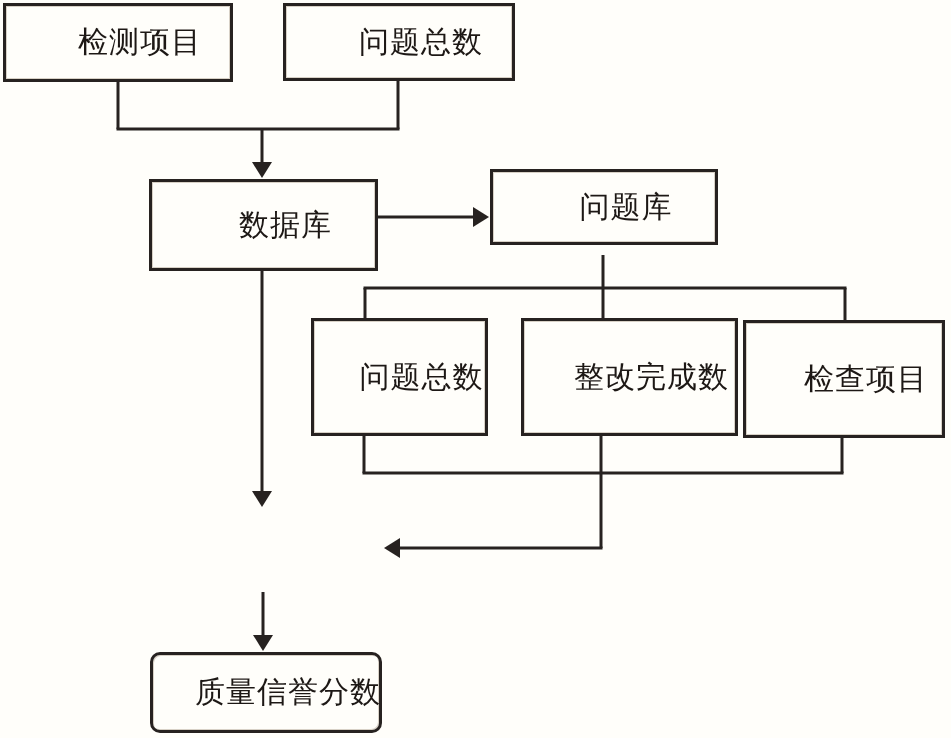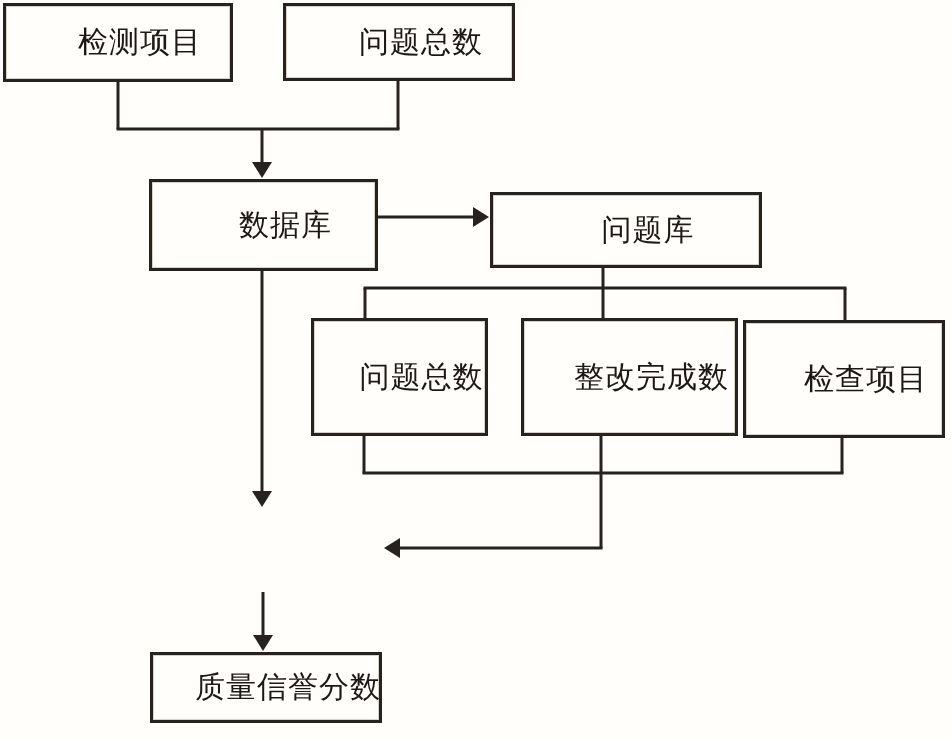--- a/index.html
+++ b/index.html
@@ -111,34 +111,34 @@
   </div>
 
   <div class="node" style="left:283px; top:3px;   width:232px; height:78px;">
     <span>问题总数</span>
   </div>
 
   <div class="node" style="left:149px; top:179px; width:229px; height:92px;">
     <span>数据库</span>
   </div>
 
-  <div class="node" style="left:490px; top:192px; width:272px; height:76px;">
+  <div class="node" style="left:490px; top:169px; width:228px; height:76px;">
     <span>问题库</span>
   </div>
 
   <div class="node" style="left:276px; top:318px; width:177px; height:118px;margin-left:35px;">
     <span>问题总数</span>
   </div>
 
   <div class="node" style="left:493px; top:318px; width:217px; height:118px;margin-left:28px;">
     <span>整改完成数</span>
   </div>
 
   <div class="node" style="left:743px; top:320px; width:202px; height:118px;">
     <span>检查项目</span>
   </div>
 
 
-  <div class="node" style="left:150px; top:652px; width:232px; height:71px;">
+  <div class="node" style="left:150px; top:652px; width:232px; height:81px;border-radius:10px;">
     <span>质量信誉分数</span>
   </div>
 
 </div>
 
 </body></html>

